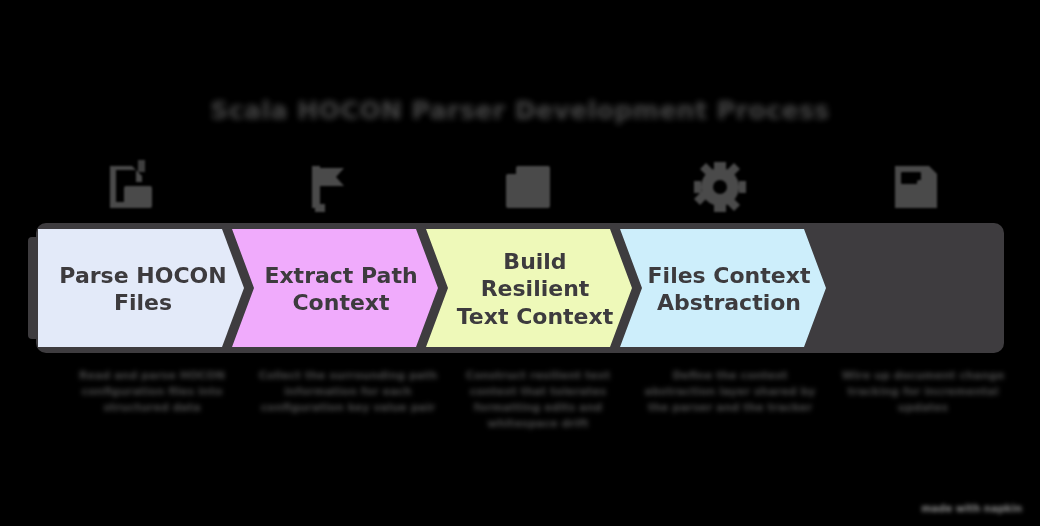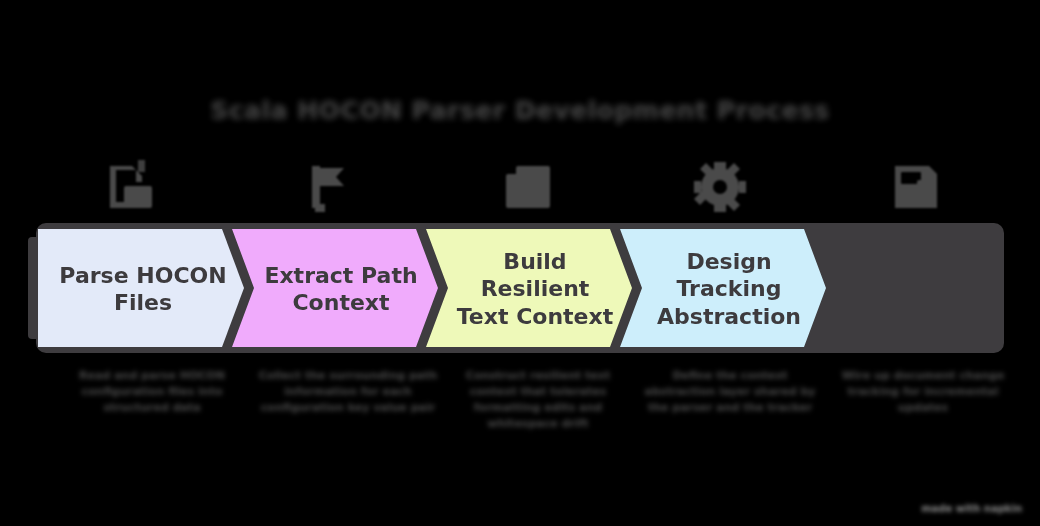--- a/index.html
+++ b/index.html
@@ -165,21 +165,21 @@
 
   <div class="chev chev-shape" style="left:196px; width:206px; background:#f0abfc;">
     <span class="lbl">Extract Path Context</span>
   </div>
 
   <div class="chev chev-shape" style="left:390px; width:206px; background:#eef9b9;">
     <span class="lbl">Build Resilient Text Context</span>
   </div>
 
   <div class="chev chev-shape" style="left:584px; width:206px; background:#cdeefb;">
-    <span class="lbl">Design Tracking Abstraction</span>
+    <span class="lbl">Files Context Abstraction</span>
   </div>
 
 
 </div>
 
 <div id="caption-row">
   <div class="caption" style="left:62px;  width:180px;">Read and parse HOCON configuration files into structured data</div>
   <div class="caption" style="left:258px; width:180px;">Collect the surrounding path information for each configuration key value pair</div>
   <div class="caption" style="left:448px; width:180px;">Construct resilient text context that tolerates formatting edits and whitespace drift</div>
   <div class="caption" style="left:640px; width:180px;">Define the context abstraction layer shared by the parser and the tracker</div>

